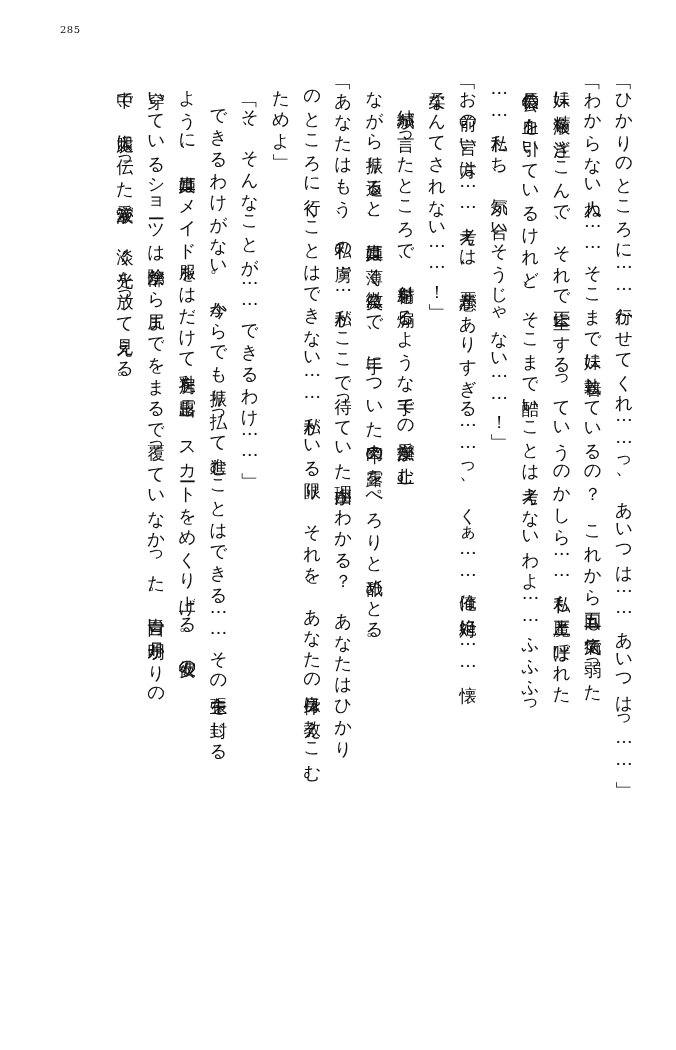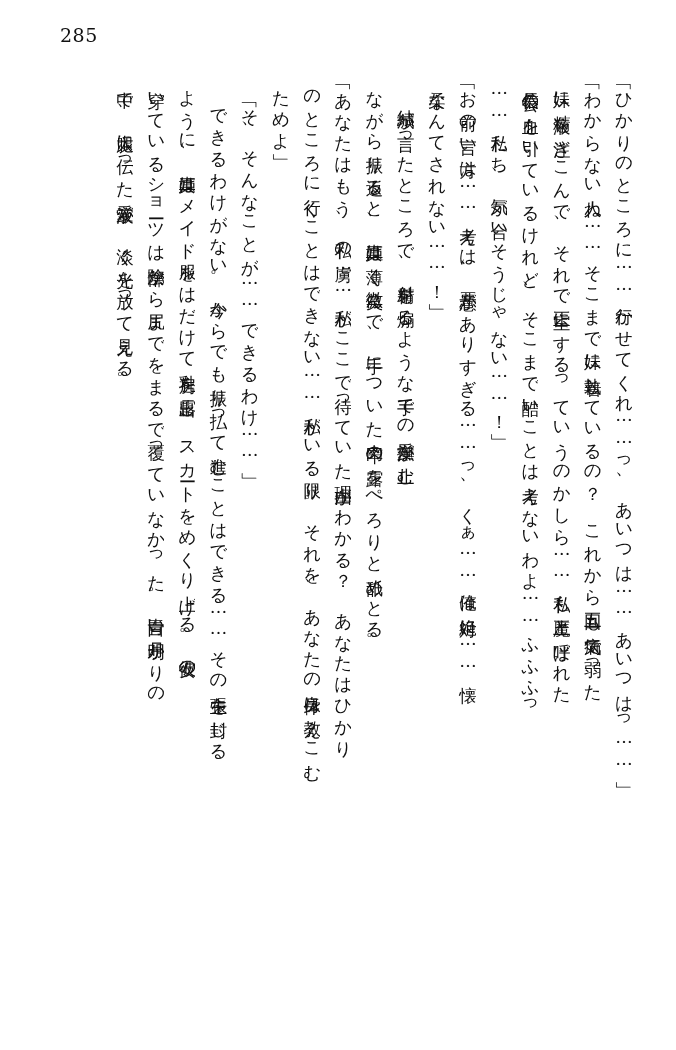--- a/index.html
+++ b/index.html
@@ -18,21 +18,21 @@
   .page {
     position: relative;
     width: 676px;
     height: 1050px;
     box-sizing: border-box;
   }
   .page-number {
     position: absolute;
     top: 24px;
     left: 60px;
-    font-size: 19px;
+    font-size: 10px;
     letter-spacing: 0.5px;
     color: #111;
     font-family: "DejaVu Serif", "Liberation Serif", serif;
   }
   .text-body {
     position: absolute;
     top: 78px;
     right: 44px;
     left: 44px;
     bottom: 42px;

